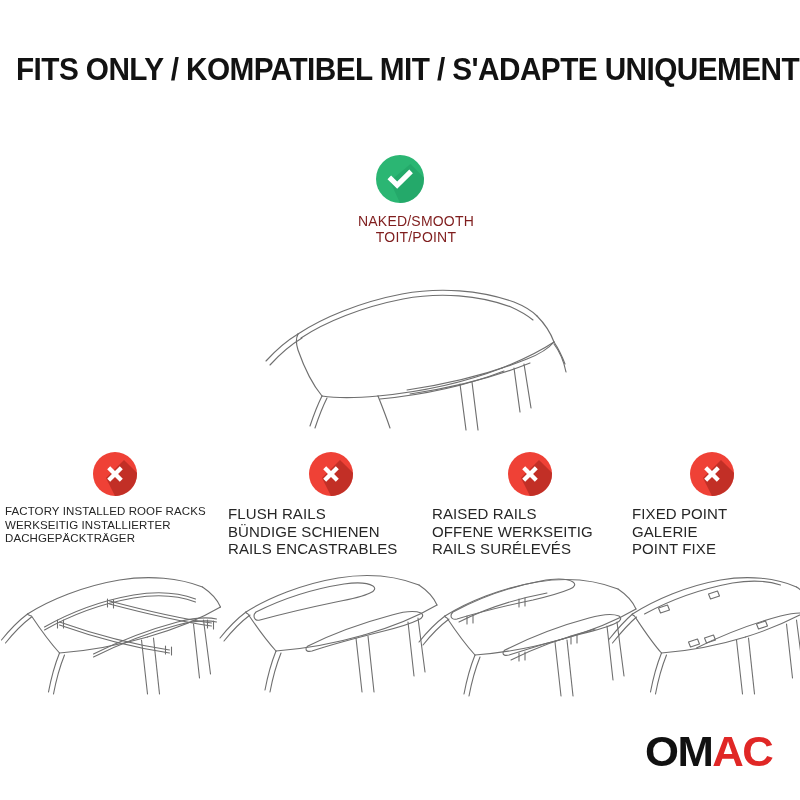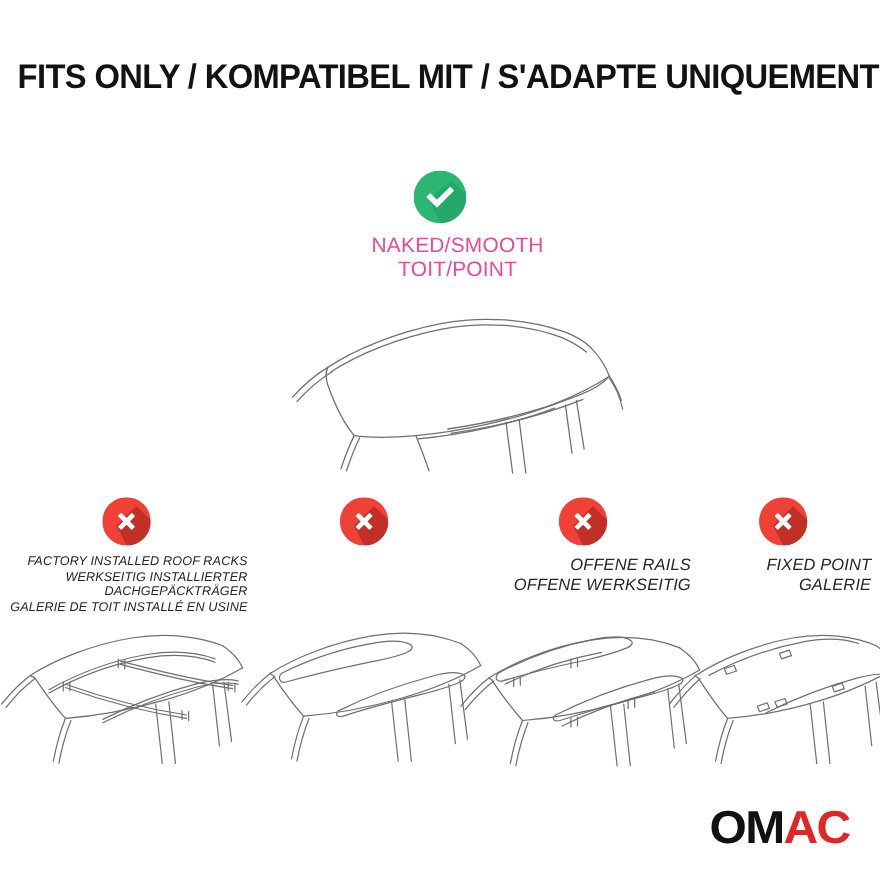--- a/index.html
+++ b/index.html
@@ -46,23 +46,23 @@
     margin: 0 auto;
     position: relative;
   }
   .check-circle svg { display: block; }
 
   .approved-labels {
     margin-top: 10px;
     line-height: 1.16;
   }
   .approved-labels div {
-    font-size: 19px;
+    font-size: 14px;
     letter-spacing: 0.2px;
-    color: #ec4899;
+    color: #7f1d1d;
     margin-left: 32px;
   }
 
   
   .roof-top {
     position: absolute;
     top: 272px;
     left: 252px;
     width: 320px;
     height: 160px;
@@ -73,22 +73,21 @@
   .bottom-row {
     position: absolute;
     top: 452px;
     left: 0;
     width: 800px;
     height: 270px;
   }
   .excl-col {
     position: absolute;
     top: 0;
-    text-align: right;
-    font-style: italic;
+    text-align: left;
   }
   .excl-col.c0 { left: 5px;   width: 220px; }
   .excl-col.c1 { left: 228px; width: 205px; }
   .excl-col.c2 { left: 432px; width: 196px; }
   .excl-col.c3 { left: 632px; width: 160px; }
 
   .x-circle {
     width: 44px;
     height: 44px;
     margin: 0 auto;
@@ -194,21 +193,20 @@
       <svg width="44" height="44" viewBox="0 0 44 44">
         <circle cx="22" cy="22" r="22" fill="#ef4136"></circle>
         <path d="M22 44c12.15 0 22-9.85 22-22 0-.45-.01-.9-.04-1.35L31 8 13 26z" fill="#b32a22" opacity="0.75"></path>
         <path d="M14.2 11.2l3.0-3.0L22 12.9l4.8-4.7 3.0 3.0L25.1 16l4.7 4.8-3.0 3.0L22 19.1l-4.8 4.7-3.0-3.0 4.7-4.8z" fill="#ffffff" transform="translate(0,6)"></path>
       </svg>
     </div>
     <div class="excl-labels">
       <div>FACTORY INSTALLED ROOF RACKS</div>
       <div>WERKSEITIG INSTALLIERTER</div>
       <div>DACHGEPÄCKTRÄGER</div>
-      <div>GALERIE DE TOIT INSTALLÉ EN USINE</div>
     </div>
     <div class="roof-small">
       <svg viewBox="0 0 235 150" fill="none" stroke="#6f6f6f" stroke-width="1.1" stroke-linecap="round" stroke-linejoin="round">
 
         <path d="M30 60 C52 46 86 32 122 26 C152 21 182 24 205 33"></path>
         <path d="M205 33 C214 39 220 46 223 53"></path>
         <path d="M223 53 C206 63 178 75 150 83"></path>
         <path d="M150 83 C122 91 90 97 62 99"></path>
         <path d="M62 99 C52 88 42 74 34 62 C32 61 30 61 30 60"></path>
 
@@ -241,20 +239,25 @@
     </div>
   </div>
 
   <div class="excl-col c1">
     <div class="x-circle">
       <svg width="44" height="44" viewBox="0 0 44 44">
         <circle cx="22" cy="22" r="22" fill="#ef4136"></circle>
         <path d="M22 44c12.15 0 22-9.85 22-22 0-.45-.01-.9-.04-1.35L31 8 13 26z" fill="#b32a22" opacity="0.75"></path>
         <path d="M14.2 11.2l3.0-3.0L22 12.9l4.8-4.7 3.0 3.0L25.1 16l4.7 4.8-3.0 3.0L22 19.1l-4.8 4.7-3.0-3.0 4.7-4.8z" fill="#ffffff" transform="translate(0,6)"></path>
       </svg>
+    </div>
+    <div class="excl-labels">
+      <div>FLUSH RAILS</div>
+      <div>BÜNDIGE SCHIENEN</div>
+      <div>RAILS ENCASTRABLES</div>
     </div>
     <div class="roof-small">
       <svg viewBox="0 0 230 150" fill="none" stroke="#6f6f6f" stroke-width="1.1" stroke-linecap="round" stroke-linejoin="round">
         <path d="M30 58 C52 44 86 30 122 24 C152 19 180 22 203 31"></path>
         <path d="M203 31 C212 37 218 44 221 51"></path>
         <path d="M221 51 C204 61 176 73 148 81"></path>
         <path d="M148 81 C120 89 88 95 60 97"></path>
         <path d="M60 97 C50 86 40 72 32 60 C30 59 29 58 30 58"></path>
         <path d="M30 58 C22 64 12 74 4 84"></path>
         <path d="M34 61 C26 67 16 77 8 87"></path>
@@ -277,22 +280,23 @@
 
   <div class="excl-col c2">
     <div class="x-circle">
       <svg width="44" height="44" viewBox="0 0 44 44">
         <circle cx="22" cy="22" r="22" fill="#ef4136"></circle>
         <path d="M22 44c12.15 0 22-9.85 22-22 0-.45-.01-.9-.04-1.35L31 8 13 26z" fill="#b32a22" opacity="0.75"></path>
         <path d="M14.2 11.2l3.0-3.0L22 12.9l4.8-4.7 3.0 3.0L25.1 16l4.7 4.8-3.0 3.0L22 19.1l-4.8 4.7-3.0-3.0 4.7-4.8z" fill="#ffffff" transform="translate(0,6)"></path>
       </svg>
     </div>
     <div class="excl-labels">
-      <div>OFFENE RAILS</div>
+      <div>RAISED RAILS</div>
       <div>OFFENE WERKSEITIG</div>
+      <div>RAILS SURÉLEVÉS</div>
     </div>
     <div class="roof-small">
       <svg viewBox="0 0 230 150" fill="none" stroke="#6f6f6f" stroke-width="1.1" stroke-linecap="round" stroke-linejoin="round">
         <path d="M30 62 C52 48 86 34 122 28 C152 23 180 26 203 35"></path>
         <path d="M203 35 C212 41 218 48 221 55"></path>
         <path d="M221 55 C204 65 176 77 148 85"></path>
         <path d="M148 85 C120 93 88 99 60 101"></path>
         <path d="M60 101 C50 90 40 76 32 64 C30 63 29 62 30 62"></path>
         <path d="M30 62 C22 68 12 78 4 88"></path>
         <path d="M34 65 C26 71 16 81 8 91"></path>
@@ -323,20 +327,21 @@
     <div class="x-circle">
       <svg width="44" height="44" viewBox="0 0 44 44">
         <circle cx="22" cy="22" r="22" fill="#ef4136"></circle>
         <path d="M22 44c12.15 0 22-9.85 22-22 0-.45-.01-.9-.04-1.35L31 8 13 26z" fill="#b32a22" opacity="0.75"></path>
         <path d="M14.2 11.2l3.0-3.0L22 12.9l4.8-4.7 3.0 3.0L25.1 16l4.7 4.8-3.0 3.0L22 19.1l-4.8 4.7-3.0-3.0 4.7-4.8z" fill="#ffffff" transform="translate(0,6)"></path>
       </svg>
     </div>
     <div class="excl-labels">
       <div>FIXED POINT</div>
       <div>GALERIE</div>
+      <div>POINT FIXE</div>
     </div>
     <div class="roof-small">
       <svg viewBox="0 0 215 150" fill="none" stroke="#6f6f6f" stroke-width="1.1" stroke-linecap="round" stroke-linejoin="round">
         <path d="M28 60 C50 46 82 32 116 26 C144 21 172 24 192 33"></path>
         <path d="M192 33 C201 39 207 46 210 53"></path>
         <path d="M210 53 C193 63 167 75 141 83"></path>
         <path d="M141 83 C115 91 84 97 57 99"></path>
         <path d="M57 99 C47 88 38 74 30 62 C28 61 27 60 28 60"></path>
         <path d="M28 60 C21 66 12 76 4 86"></path>
         <path d="M32 63 C25 69 16 79 8 89"></path>

